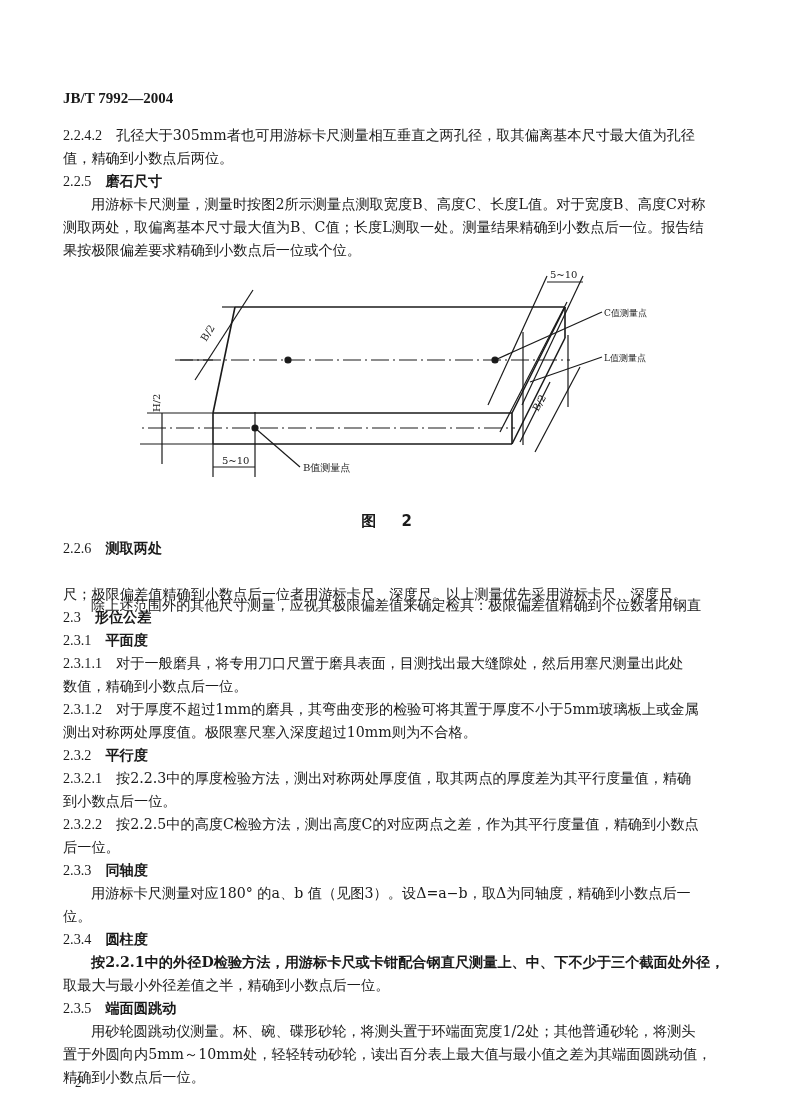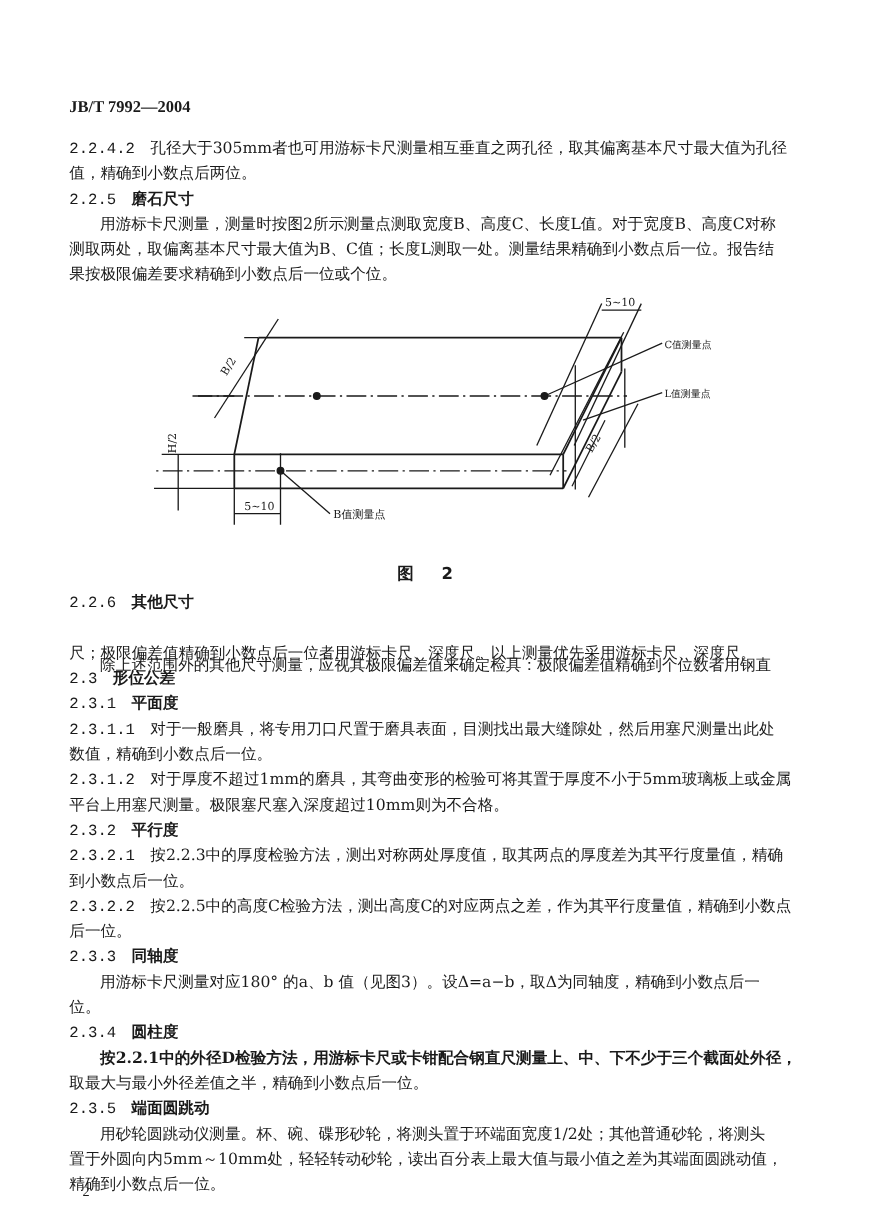--- a/index.html
+++ b/index.html
@@ -15,21 +15,21 @@
   .watermark {
     position: absolute; left: 212px; top: 140px; font-family: "Liberation Sans", sans-serif;
     font-weight: bold; font-size: 100px; color: #dcdcdc; letter-spacing: 2px; line-height: 1;
     z-index: 0;
   }
   .body-text {
     position: absolute; left: 63px; width: 680px; font-size: 14.2px; line-height: 23.5px;
     z-index: 1;
   }
   .line { position: absolute; left: 0; white-space: nowrap; }
-  .num { font-family: Liberation Mono, monospace; margin-right: 14px; }
+  .num { font-family: Liberation Serif, serif; margin-right: 14px; }
   .head { font-family: "DejaVu Sans", sans-serif; font-weight: bold; }
   .indent { padding-left: 28px; }
   .fig-caption {
     position: absolute; left: 0; width: 783px; top: 512px; text-align: center;
     font-family: "DejaVu Sans", sans-serif; font-weight: bold; font-size: 15px; letter-spacing: 10px;
   }
   .figure { position: absolute; left: 140px; top: 262px; width: 600px; height: 230px; }
   .page-num { position: absolute; left: 75px; top: 1075px; font-size: 13px; font-family: "Liberation Serif", serif; }
   svg text { font-family: "DejaVu Serif", serif; }
 </style>
@@ -110,39 +110,39 @@
       <text x="464" y="54" font-size="9" fill="#1a1a1a" stroke="none">C值测量点</text>
       <line x1="390" y1="120" x2="462" y2="95"></line>
       <text x="464" y="99" font-size="9" fill="#1a1a1a" stroke="none">L值测量点</text>
     </svg>
   </div>
 
   <div class="fig-caption">图 2</div>
 
   <div class="body-text" style="top:537px;">
     <div class="line" style="top:0;">
-      <span class="num">2.2.6</span><span class="head">其他尺寸</span>
+      <span class="num">2.2.6</span><span class="head">测取两处</span>
     </div>
     <div class="line indent" style="top:23px;margin-top:34px;"><span>除上述范围外的其他尺寸测量，应视其极限偏差值来确定检具：极限偏差值精确到个位数者用钢直</span></div>
     <div class="line" style="top:46px;"><span>尺；极限偏差值精确到小数点后一位者用游标卡尺、深度尺。以上测量优先采用游标卡尺、深度尺。</span></div>
 
     <div class="line" style="top:69px;">
       <span class="num">2.3</span><span class="head">形位公差</span>
     </div>
     <div class="line" style="top:92px;">
       <span class="num">2.3.1</span><span class="head">平面度</span>
     </div>
     <div class="line" style="top:115px;">
       <span class="num">2.3.1.1</span><span>对于一般磨具，将专用刀口尺置于磨具表面，目测找出最大缝隙处，然后用塞尺测量出此处</span>
     </div>
     <div class="line" style="top:138px;"><span>数值，精确到小数点后一位。</span></div>
     <div class="line" style="top:161px;text-align:center;">
       <span class="num">2.3.1.2</span><span>对于厚度不超过1mm的磨具，其弯曲变形的检验可将其置于厚度不小于5mm玻璃板上或金属</span>
     </div>
-    <div class="line" style="top:184px;"><span>平台上用塞尺测量。极限塞尺塞入深度超过10mm则为不合格。</span></div>
+    <div class="line" style="top:184px;"><span>测出对称两处厚度值。极限塞尺塞入深度超过10mm则为不合格。</span></div>
 
     <div class="line" style="top:207px;">
       <span class="num">2.3.2</span><span class="head">平行度</span>
     </div>
     <div class="line" style="top:230px;">
       <span class="num">2.3.2.1</span><span>按2.2.3中的厚度检验方法，测出对称两处厚度值，取其两点的厚度差为其平行度量值，精确</span>
     </div>
     <div class="line" style="top:253px;"><span>到小数点后一位。</span></div>
     <div class="line" style="top:276px;">
       <span class="num">2.3.2.2</span><span>按2.2.5中的高度C检验方法，测出高度C的对应两点之差，作为其平行度量值，精确到小数点</span>

